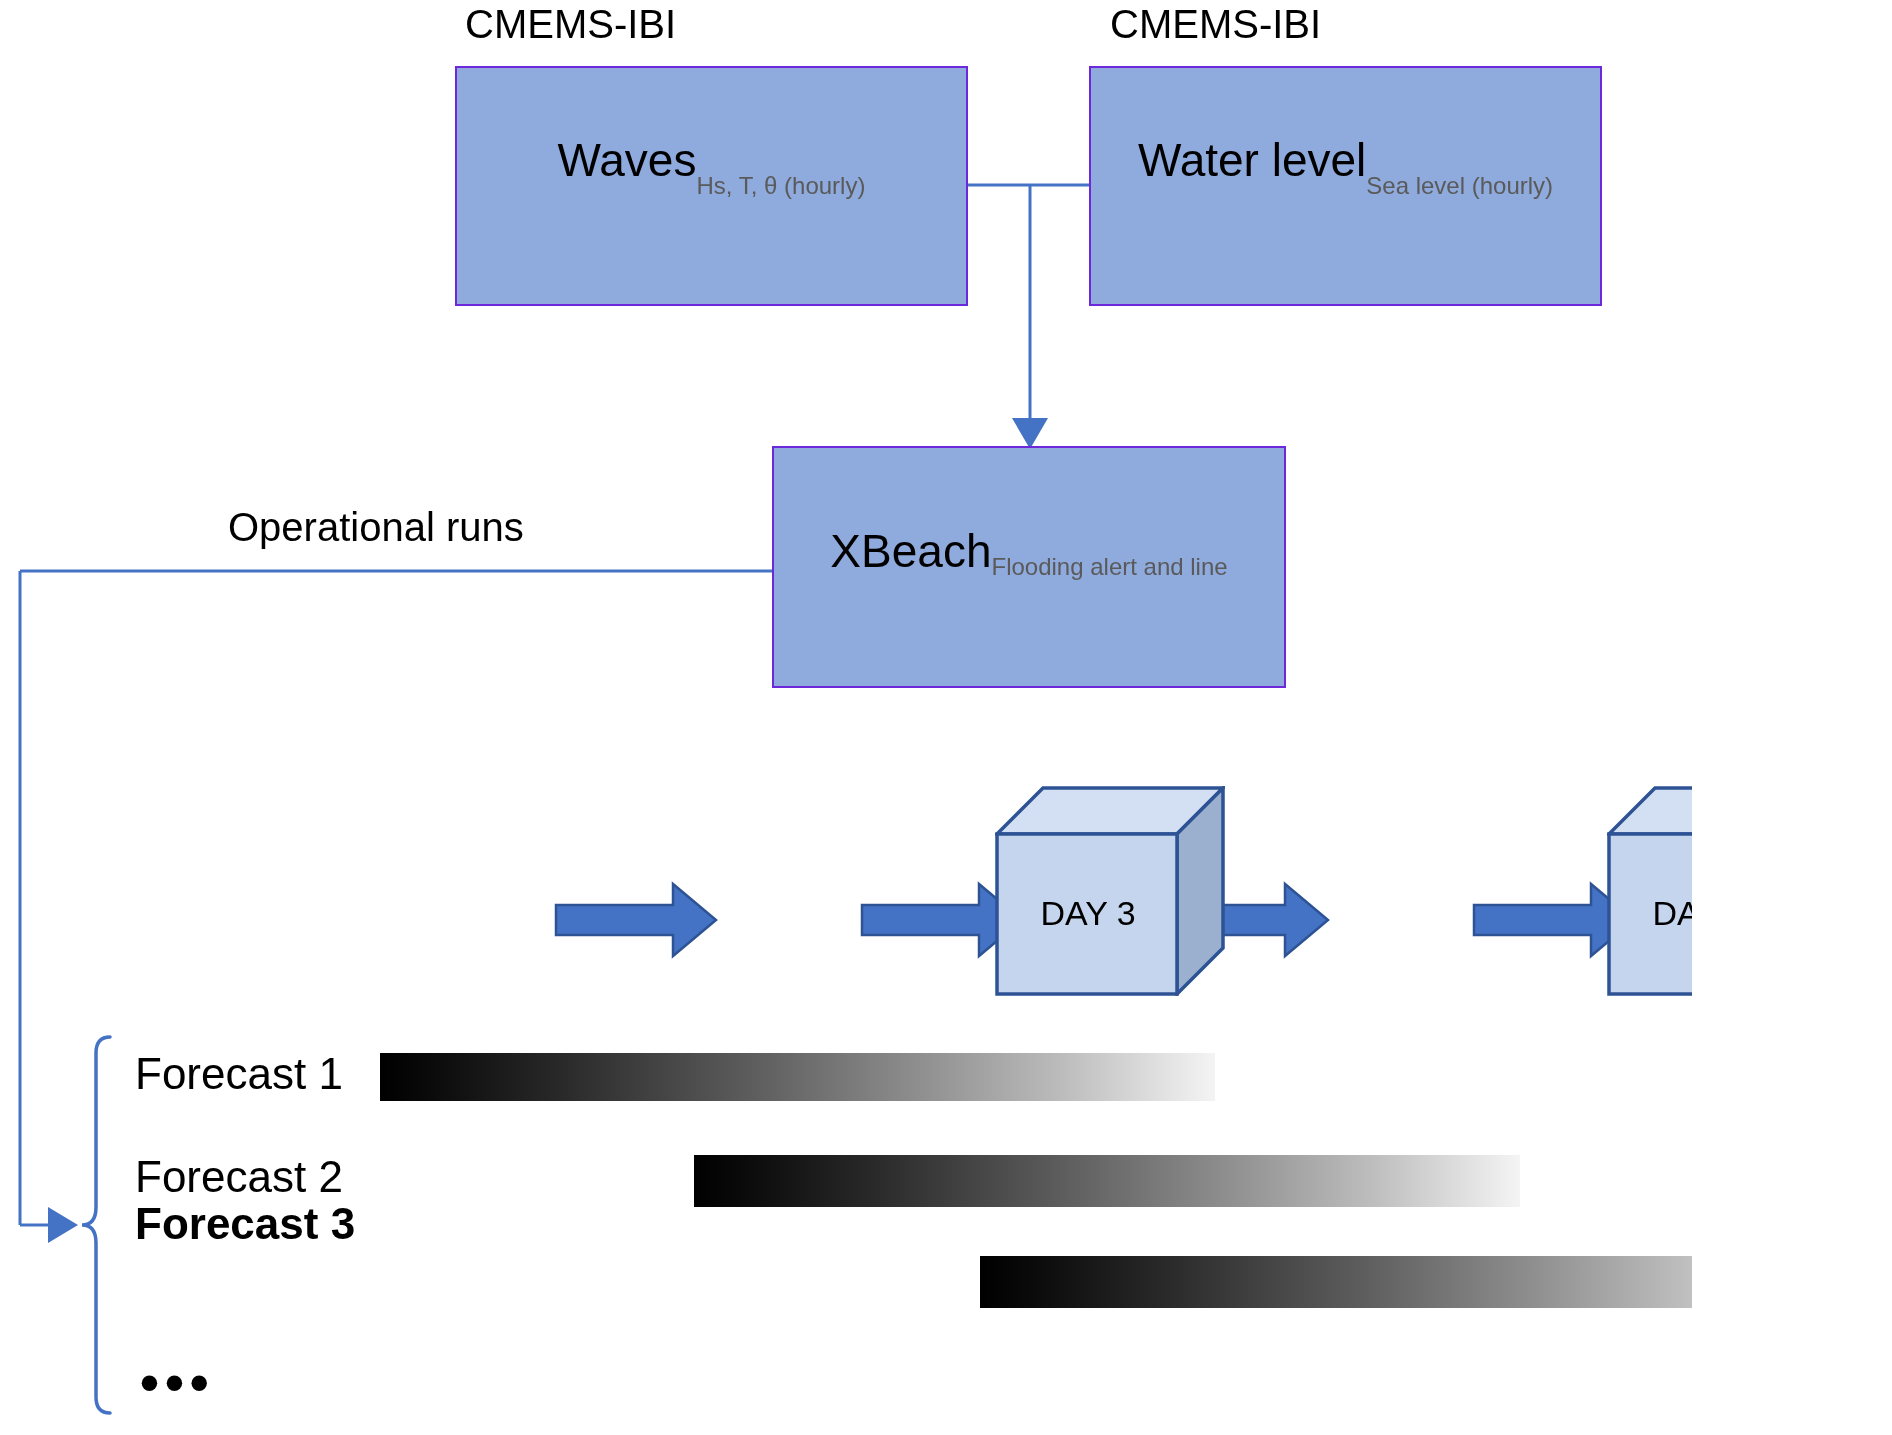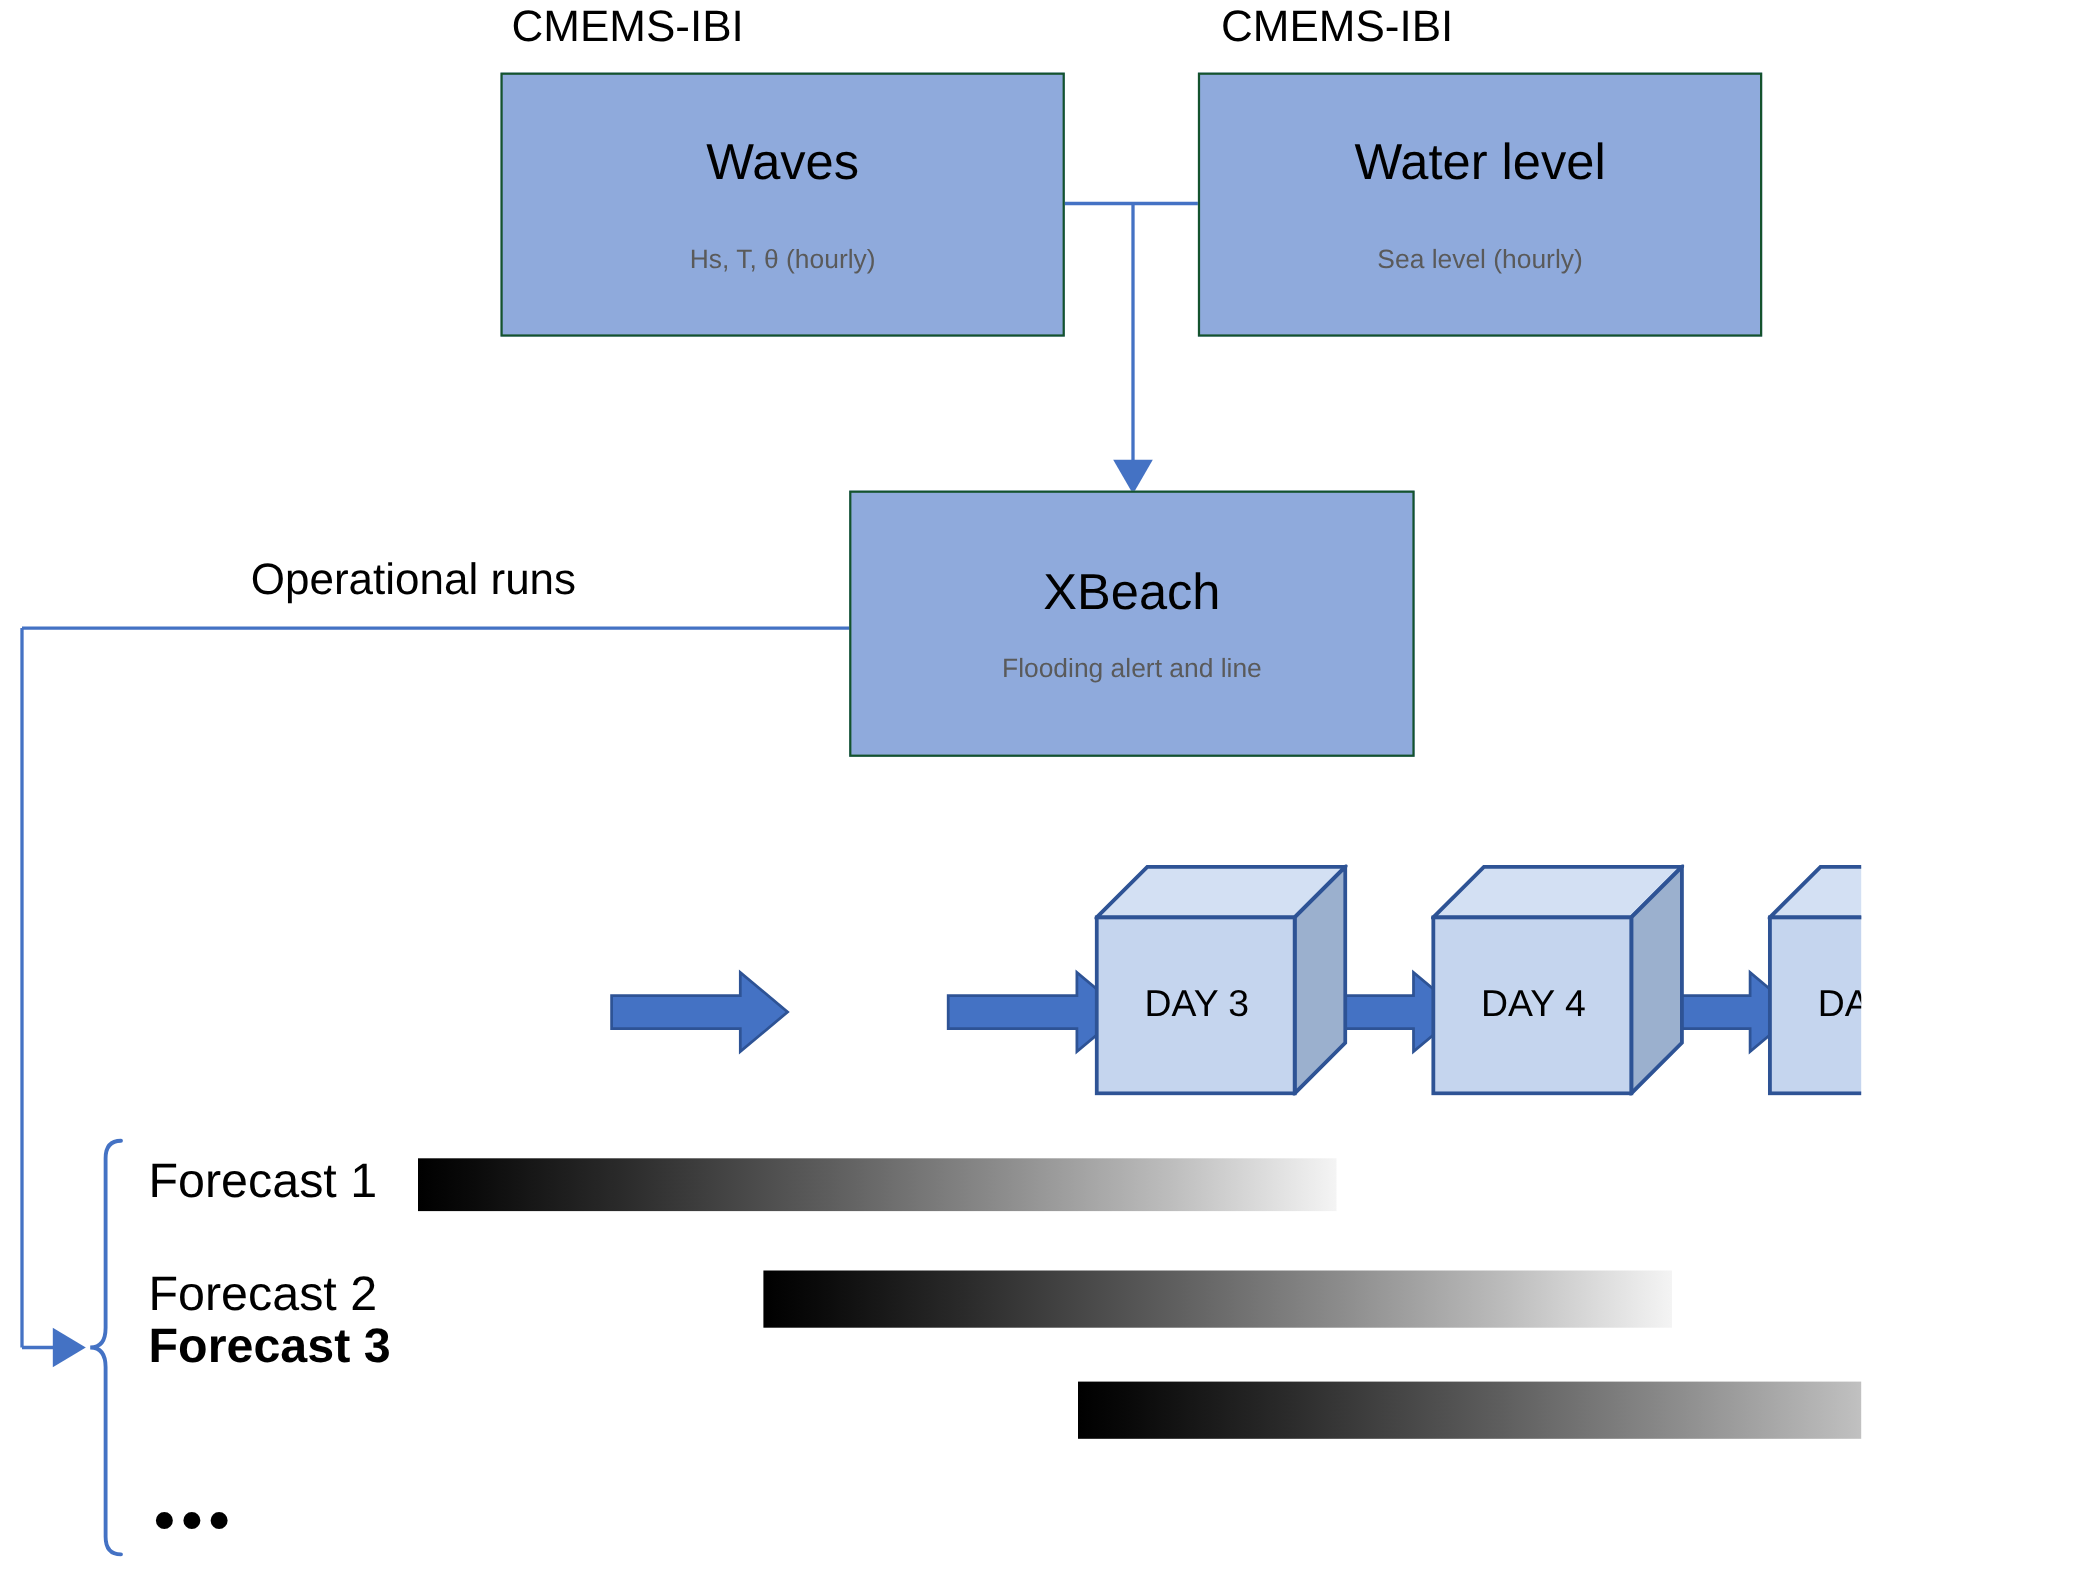--- a/index.html
+++ b/index.html
@@ -15,24 +15,23 @@
     width: 1692px;
     height: 1435px;
     background: #ffffff;
     overflow: hidden;
   }
   .abs { position: absolute; }
 
   
   .flowbox {
     background: #8FAADC;
-    border: 2px solid #14532d;
+    border: 2px solid #6d28d9;
     box-sizing: border-box;
     display: flex;
-    flex-direction: column;
     align-items: center;
     justify-content: center;
   }
   .flowbox .title {
     color: #000000;
     font-size: 46px;
     line-height: 1.1;
     white-space: nowrap;
   }
   .flowbox .subtitle {
@@ -139,28 +138,20 @@
 
   <div class="cube" style="left:995px; top:786px;">
     <svg width="230" height="210" viewBox="0 0 230 210" xmlns="http://www.w3.org/2000/svg">
       <polygon points="2,48 48,2 228,2 182,48" fill="#D3E0F3" stroke="#2E5395" stroke-width="3.5"></polygon>
       <polygon points="182,48 228,2 228,162 182,208" fill="#9BB0CE" stroke="#2E5395" stroke-width="3.5"></polygon>
       <rect x="2" y="48" width="180" height="160" fill="#C5D5EE" stroke="#2E5395" stroke-width="3.5"></rect>
     </svg>
     <div class="cubelabel" style="left:26px; top:108px; width:134px; text-align:center;">DAY 3</div>
   </div>
 
-  <div class="cube" style="left:1301px; top:786px;">
-    <svg width="230" height="210" viewBox="0 0 230 210" xmlns="http://www.w3.org/2000/svg">
-      <polygon points="2,48 48,2 228,2 182,48" fill="#D3E0F3" stroke="#2E5395" stroke-width="3.5"></polygon>
-      <polygon points="182,48 228,2 228,162 182,208" fill="#9BB0CE" stroke="#2E5395" stroke-width="3.5"></polygon>
-      <rect x="2" y="48" width="180" height="160" fill="#C5D5EE" stroke="#2E5395" stroke-width="3.5"></rect>
-    </svg>
-    <div class="cubelabel" style="left:26px; top:108px; width:134px; text-align:center;">DAY 4</div>
-  </div>
 
   <div class="cube" style="left:1607px; top:786px;">
     <svg width="230" height="210" viewBox="0 0 230 210" xmlns="http://www.w3.org/2000/svg">
       <polygon points="2,48 48,2 228,2 182,48" fill="#D3E0F3" stroke="#2E5395" stroke-width="3.5"></polygon>
       <polygon points="182,48 228,2 228,162 182,208" fill="#9BB0CE" stroke="#2E5395" stroke-width="3.5"></polygon>
       <rect x="2" y="48" width="180" height="160" fill="#C5D5EE" stroke="#2E5395" stroke-width="3.5"></rect>
     </svg>
     <div class="cubelabel" style="left:26px; top:108px; width:134px; text-align:center;">DAY 5</div>
   </div>
 

